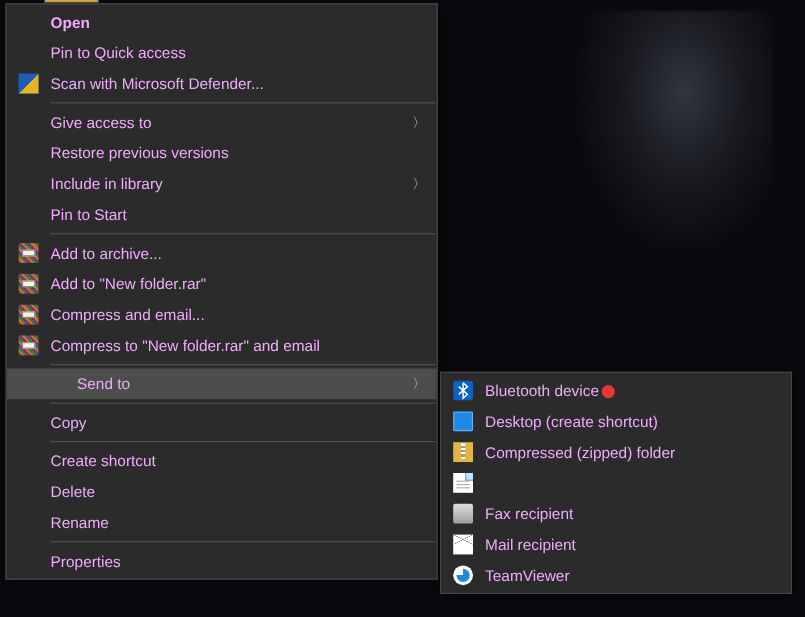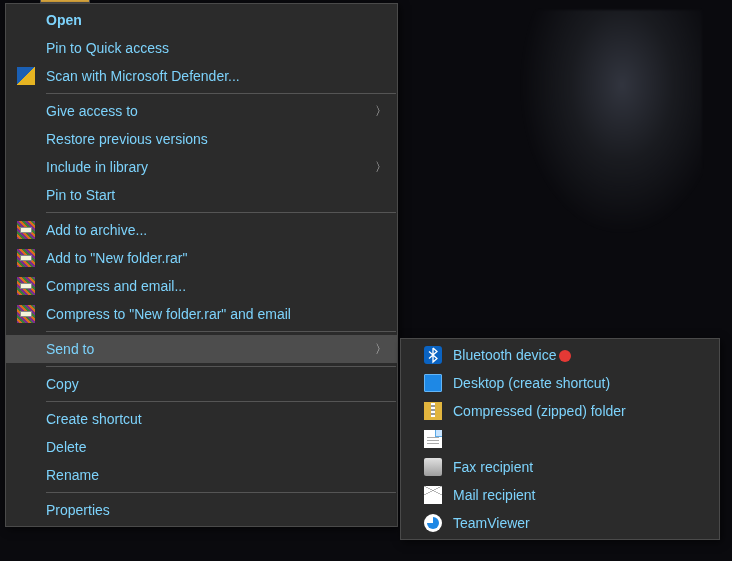--- a/index.html
+++ b/index.html
@@ -39,31 +39,31 @@
     padding: 2px 0;
   }
   .item {
     display: flex;
     align-items: center;
     height: 28px;
     padding: 0 10px 0 0;
     cursor: default;
     position: relative;
   }
-  .item.hover { background: #4d4d4d; }
+  .item.hover { background: #4d4d4d; padding-left: 24px; }
   .icon-col {
     width: 40px;
     display: flex;
     align-items: center;
     justify-content: center;
     flex-shrink: 0;
   }
   .label {
     flex: 1;
-    color: #7dd3fc;
+    color: #f0abfc;
     white-space: nowrap;
   }
   .bold { font-weight: 600; }
   .arrow {
     width: 20px;
     text-align: right;
     color: #ccc;
     font-size: 12px;
   }
   .separator {
@@ -72,21 +72,21 @@
     margin: 3px 1px 3px 40px;
   }
 
   .submenu {
     position: absolute;
     top: 338px; left: 400px;
     width: 320px;
     background: #2b2b2b;
     border: 1px solid #4a4a4a;
     box-shadow: 2px 2px 8px rgba(0,0,0,0.6);
-    padding: 2px 12px;
+    padding: 2px 0;
   }
 
   
   .ic { width: 18px; height: 18px; display:inline-block; }
   .ic-shield { background: #1a5fb4; position:relative; }
   .ic-shield::after{content:"";position:absolute;inset:0;background:linear-gradient(135deg,#1a5fb4 50%,#e6b422 50%);} 
   .ic-rar { position:relative; }
   .ic-rar::before{content:"";position:absolute;inset:0;background:repeating-linear-gradient(45deg,#7b2d8e,#7b2d8e 2px,#d96c1e 2px,#d96c1e 4px,#3a7d3a 4px,#3a7d3a 6px);}
   .ic-rar::after{content:"";position:absolute;left:3px;right:3px;top:6px;height:4px;background:#f5f5dc;border:1px solid #888;}
   .ic-zip { background:#e2b53e; position:relative; }

